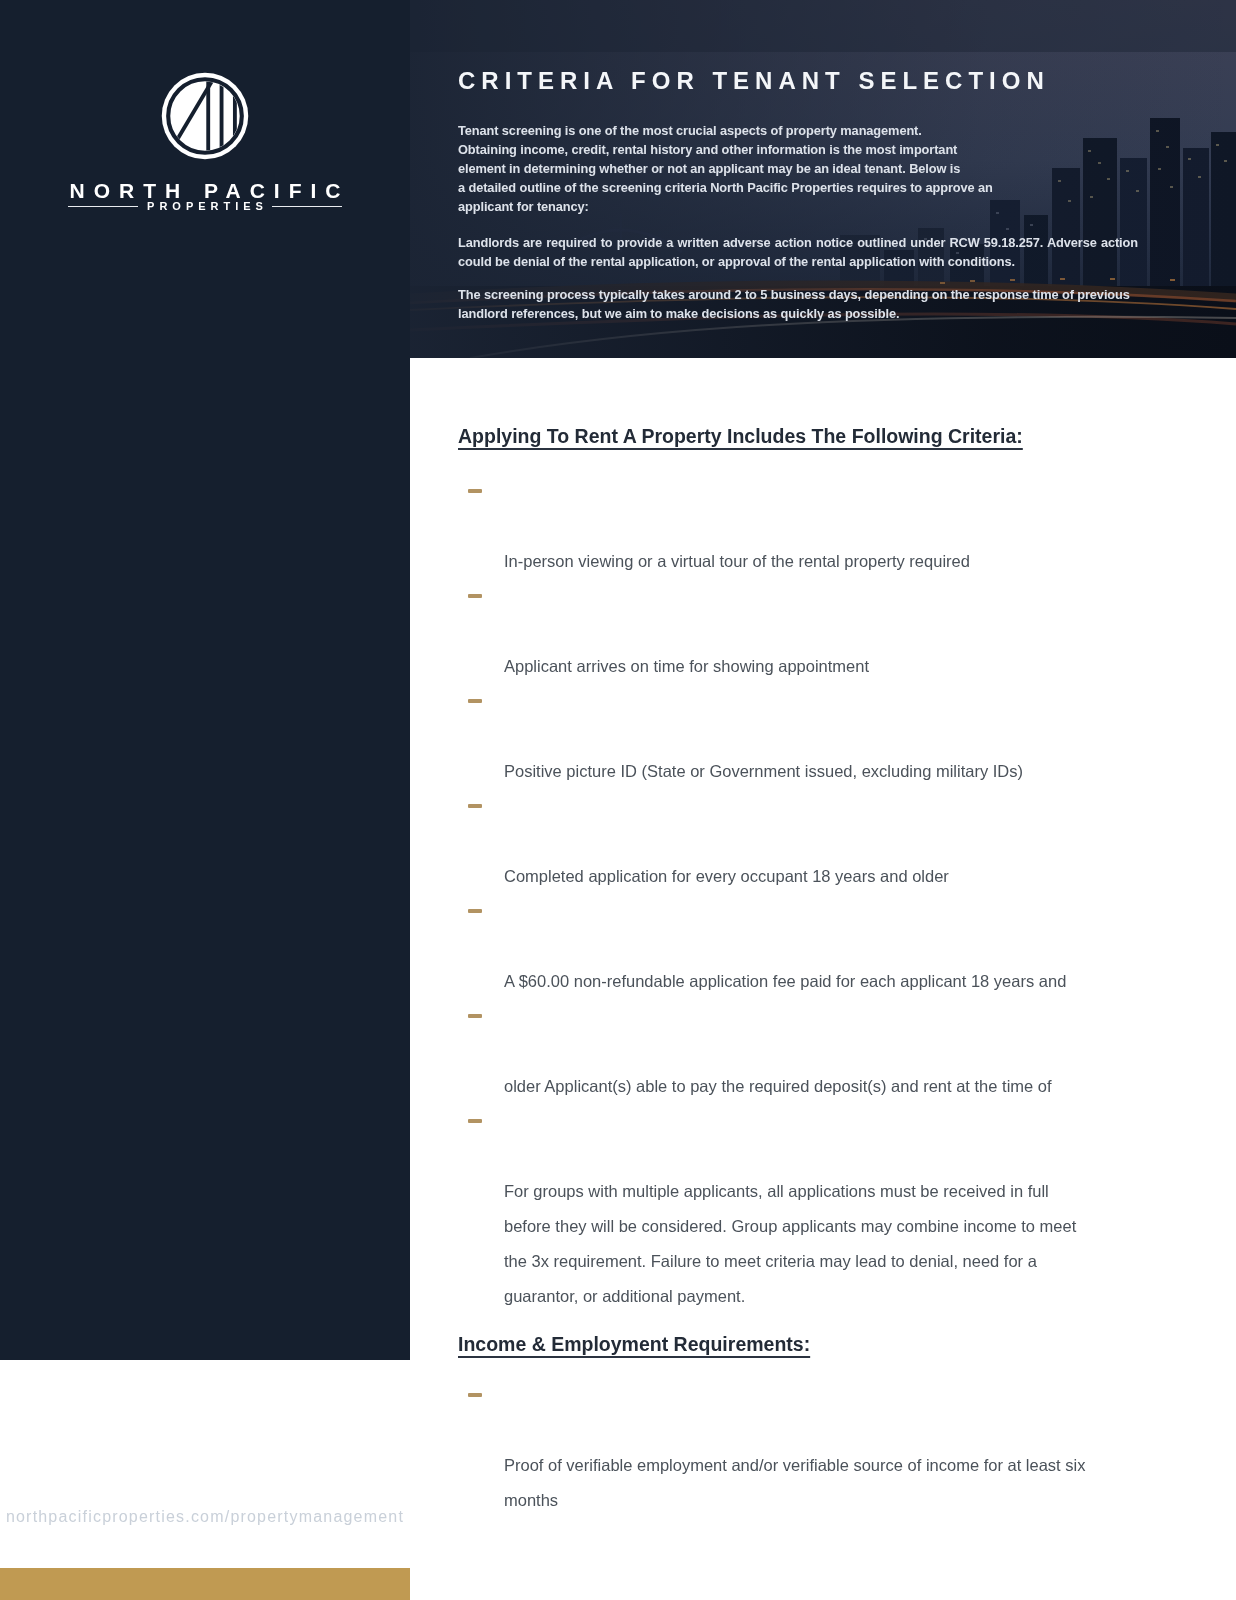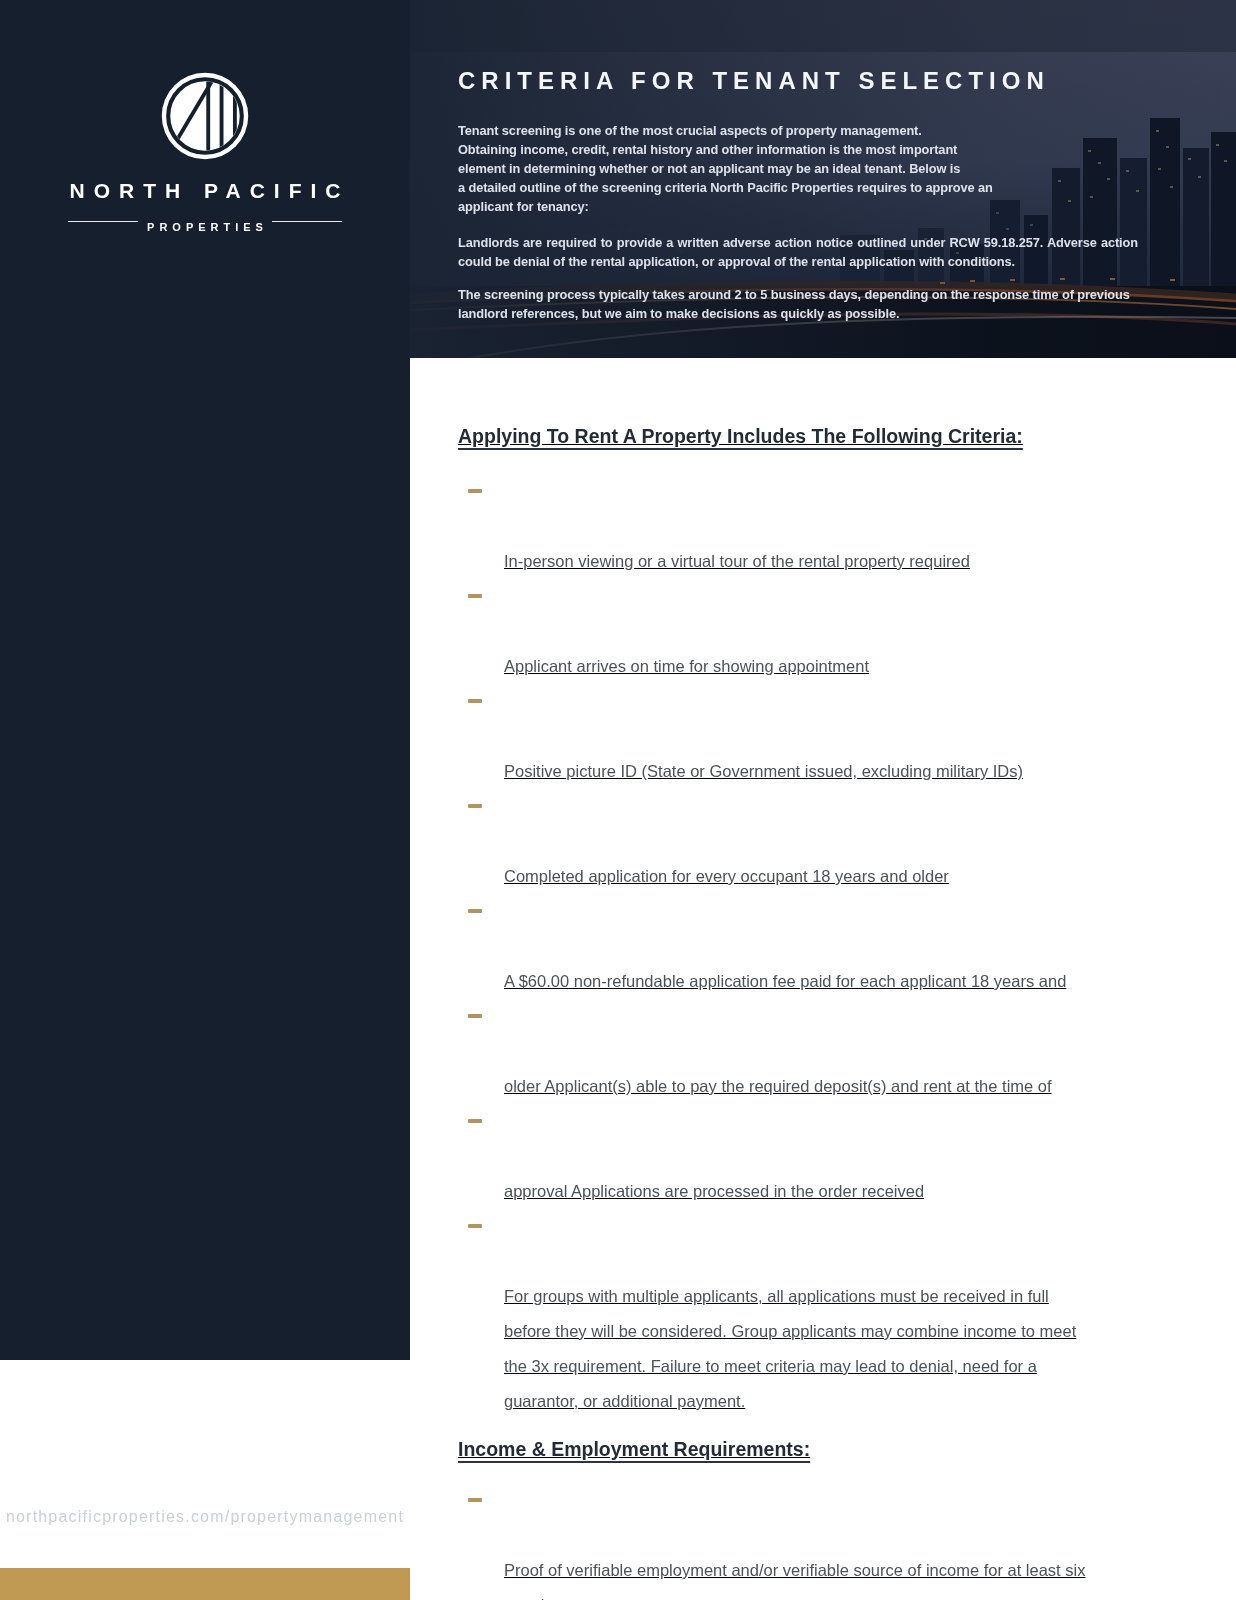--- a/index.html
+++ b/index.html
@@ -26,22 +26,22 @@
     background:var(--navy);
   }
   .logo-wrap{position:absolute;top:70px;left:0;width:100%;text-align:center;}
   .logo-wrap svg{width:92px;height:92px;}
   .brand-name{
     position:absolute;top:179px;left:0;width:100%;
     text-align:center;color:#ffffff;font-weight:bold;
     font-size:21px;letter-spacing:9px;text-indent:9px;
   }
   .brand-sub-row{
-    position:absolute;top:221px;left:0;width:100%;
-    display:flex;align-items:flex-start;justify-content:center;gap:4px;
+    position:absolute;top:200px;left:0;width:100%;
+    display:flex;align-items:center;justify-content:center;gap:4px;
   }
   .brand-sub-row .rule{width:70px;height:1px;background:#e8ebef;}
   .brand-sub{
     color:#ffffff;font-size:11px;font-weight:bold;
     letter-spacing:5px;text-indent:5px;
   }
   .npp-block{
     position:absolute;top:742px;left:0;width:100%;text-align:center;
     color:#f2f4f7;font-weight:bold;font-size:18.5px;
     letter-spacing:3px;line-height:34px;
@@ -77,21 +77,20 @@
   .header-content p.pre{white-space:pre-line;}
   .header-content p.just{text-align:justify;}
   .hp-0{margin-top:25px;}
   .hp-1{margin-top:17px;}
   .hp-2{margin-top:14px;}
 
   
   .main{
     position:absolute;left:410px;top:358px;right:0;bottom:0;
     padding:0 78px 16px 48px;
-    text-decoration:underline;
   }
   .sec-heading{
     color:var(--heading);font-weight:bold;font-size:19.5px;
     line-height:28px;white-space:pre-line;
     text-decoration:underline;
     text-decoration-thickness:2px;
     text-underline-offset:5px;
     text-decoration-color:#2b3340;
   }
   .sec-list{list-style:none;}
@@ -262,24 +261,20 @@
         <li>
         <span class="dash"></span>
         <span class="li-text">A $60.00 non-refundable application fee paid for each applicant 18 years and</span>
       </li>
         <li>
         <span class="dash"></span>
         <span class="li-text">older Applicant(s) able to pay the required deposit(s) and rent at the time of</span>
       </li>
         <li>
         <span class="dash"></span>
-        <span class="li-text">approval Applications are processed in the order received</span>
-      </li>
-        <li>
-        <span class="dash"></span>
         <span class="li-text">For groups with multiple applicants, all applications must be received in full
 before they will be considered. Group applicants may combine income to meet
 the 3x requirement. Failure to meet criteria may lead to denial, need for a
 guarantor, or additional payment.</span>
       </li>
       </ul>
   </section>
 
   <section class="sec">
     <h2 class="sec-heading">Income &amp; Employment Requirements:</h2>

